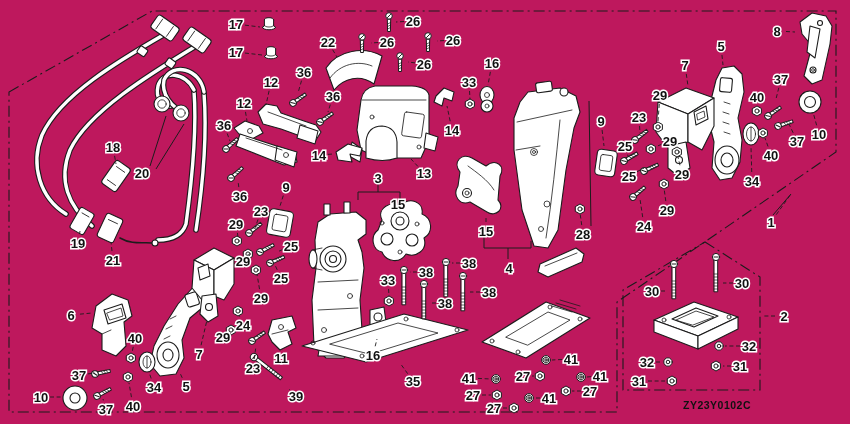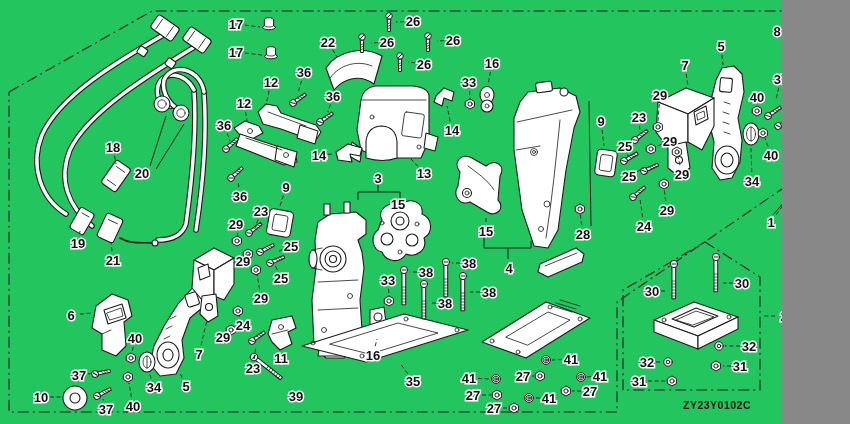--- a/index.html
+++ b/index.html
@@ -1,17 +1,17 @@
 <!DOCTYPE html>
 <html><head>
 <meta charset="utf-8">
 <style>
   html,body{margin:0;padding:0;background:#888;}
   .stage{
-    position:relative;width:782px;height:424px;background:#22c55e;
+    position:relative;width:850px;height:424px;background:#be185d;
     font-family:"Liberation Sans", sans-serif;overflow:hidden;
   }
   svg{position:absolute;left:0;top:0;}
   .art{stroke:#1c1c1c;stroke-width:1.1;fill:#ffffff;stroke-linejoin:round;stroke-linecap:round;}
   .art-thin{stroke:#1c1c1c;stroke-width:0.8;fill:none;stroke-linecap:round;}
   .tube-o{stroke:#1c1c1c;stroke-width:5.6;fill:none;stroke-linecap:round;}
   .tube-i{stroke:#ffffff;stroke-width:3.4;fill:none;stroke-linecap:round;}
   .wire{stroke:#1c1c1c;stroke-width:1.6;fill:none;stroke-linecap:round;}
   .border-dashdot{stroke:#1c1c1c;stroke-width:1.1;fill:none;stroke-dasharray:11 4 2 4;}
   .leader{stroke:#1c1c1c;stroke-width:0.9;stroke-dasharray:4 2.6;fill:none;}

